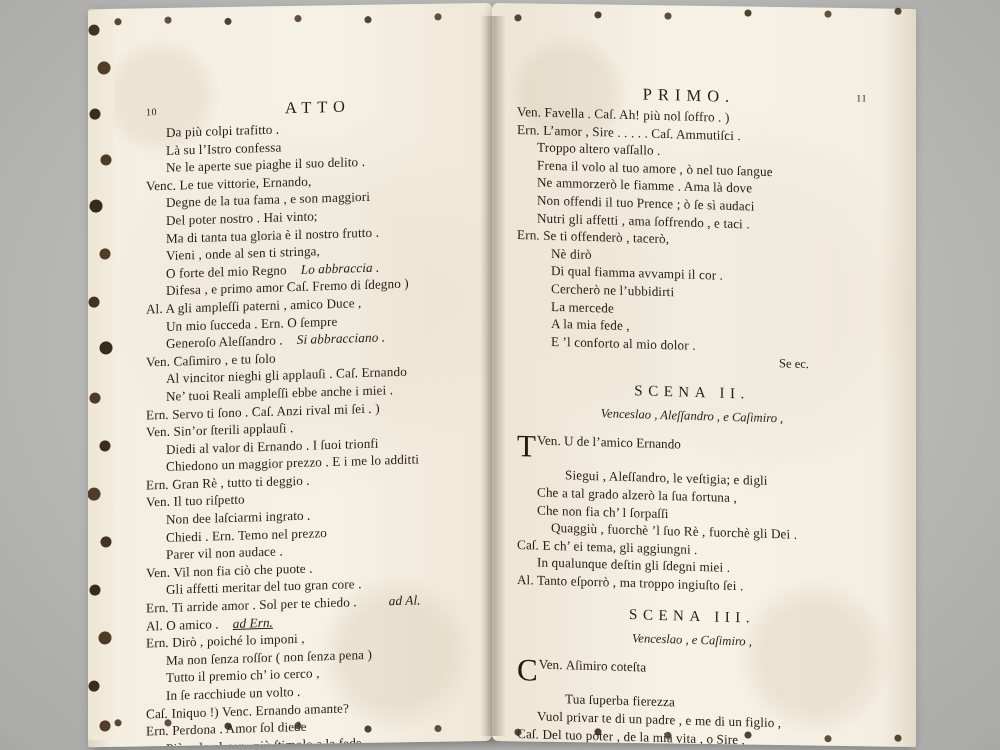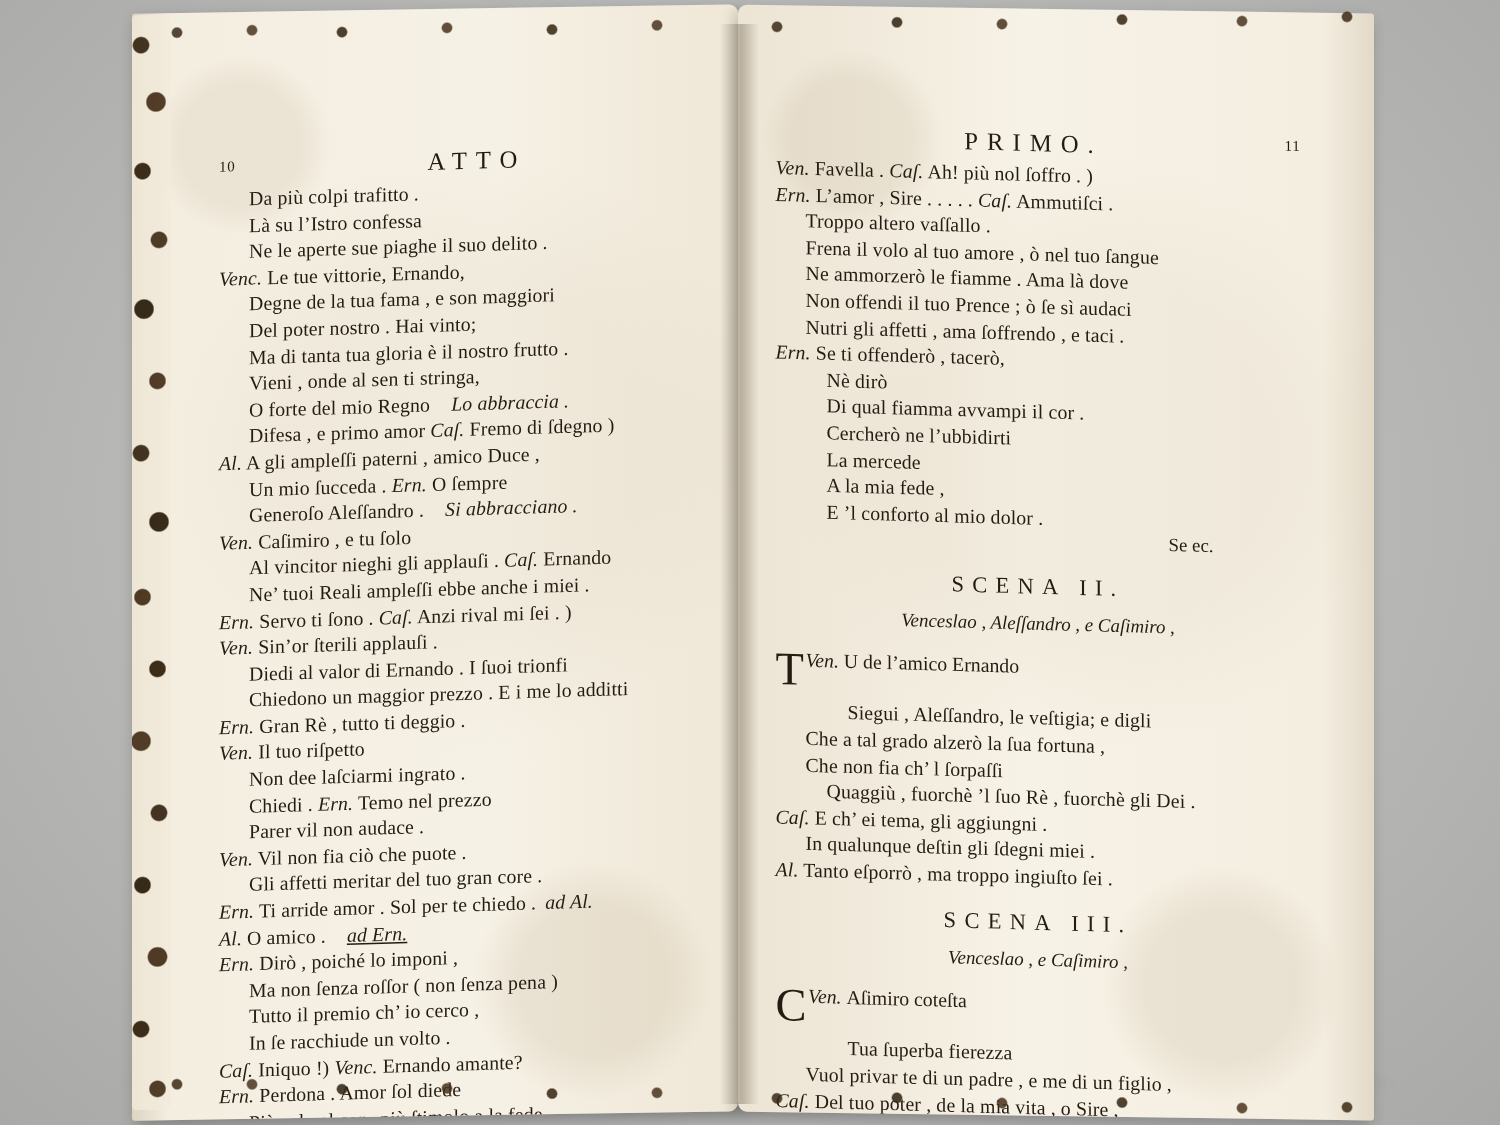--- a/index.html
+++ b/index.html
@@ -164,21 +164,21 @@
 
   .line {
     font-size: 13.2px;
     line-height: 17.6px;
     white-space: nowrap;
     letter-spacing: 0.1px;
   }
   .i1  { padding-left: 20px; }
   .i2  { padding-left: 34px; }
   .i3  { padding-left: 48px; }
-  .spk { font-style: italic; }
+  .spk { }
   .stage-dir { font-style: italic; }
   .right-dir { display: inline-block; }
 
   .scene-head {
     text-align: center;
     font-size: 15px;
     letter-spacing: 5.5px;
     margin: 15px 0 8px 0;
     font-variant: small-caps;
   }
@@ -273,21 +273,21 @@
             <div class="line"><span class="spk">Ven.</span><span> Sin’or ſterili applauſi .</span></div>
             <div class="line i1"><span>Diedi al valor di Ernando . I ſuoi trionfi</span></div>
             <div class="line i1"><span>Chiedono un maggior prezzo . E i me lo additti</span></div>
             <div class="line"><span class="spk">Ern.</span><span> Gran Rè , tutto ti deggio .</span></div>
             <div class="line"><span class="spk">Ven.</span><span> Il tuo riſpetto</span></div>
             <div class="line i1"><span>Non dee laſciarmi ingrato .</span></div>
             <div class="line i1"><span>Chiedi .  </span><span class="spk">Ern.</span><span> Temo nel prezzo</span></div>
             <div class="line i1"><span>Parer vil non audace .</span></div>
             <div class="line"><span class="spk">Ven.</span><span> Vil non fia ciò che puote .</span></div>
             <div class="line i1"><span>Gli affetti meritar del tuo gran core .</span></div>
-            <div class="line"><span class="spk">Ern.</span><span> Ti arride amor . Sol per te  chiedo .</span><span class="stage-dir right-dir" style="margin-left: 6px;">ad Al.</span></div>
+            <div class="line"><span class="spk">Ern.</span><span> Ti arride amor . Sol per te  chiedo .</span><span class="stage-dir right-dir" style="margin-left: 32px;">ad Al.</span></div>
             <div class="line"><span class="spk">Al.</span><span> O amico .</span><span class="stage-dir right-dir" style="margin-left: 14px; text-decoration: underline;">ad Ern.</span></div>
             <div class="line"><span class="spk">Ern.</span><span> Dirò , poiché lo imponi ,</span></div>
             <div class="line i1"><span>Ma non ſenza roſſor ( non ſenza pena )</span></div>
             <div class="line i1"><span>Tutto il premio ch’ io cerco ,</span></div>
             <div class="line i1"><span>In ſe racchiude un volto .</span></div>
             <div class="line"><span class="spk">Caſ.</span><span> Iniquo !)  </span><span class="spk">Venc.</span><span> Ernando amante?</span></div>
             <div class="line"><span class="spk">Ern.</span><span> Perdona .  Amor ſol diede</span></div>
             <div class="line i1"><span>Più zelo al cor , più ſtimolo a la fede .</span></div>
           </div>
 

